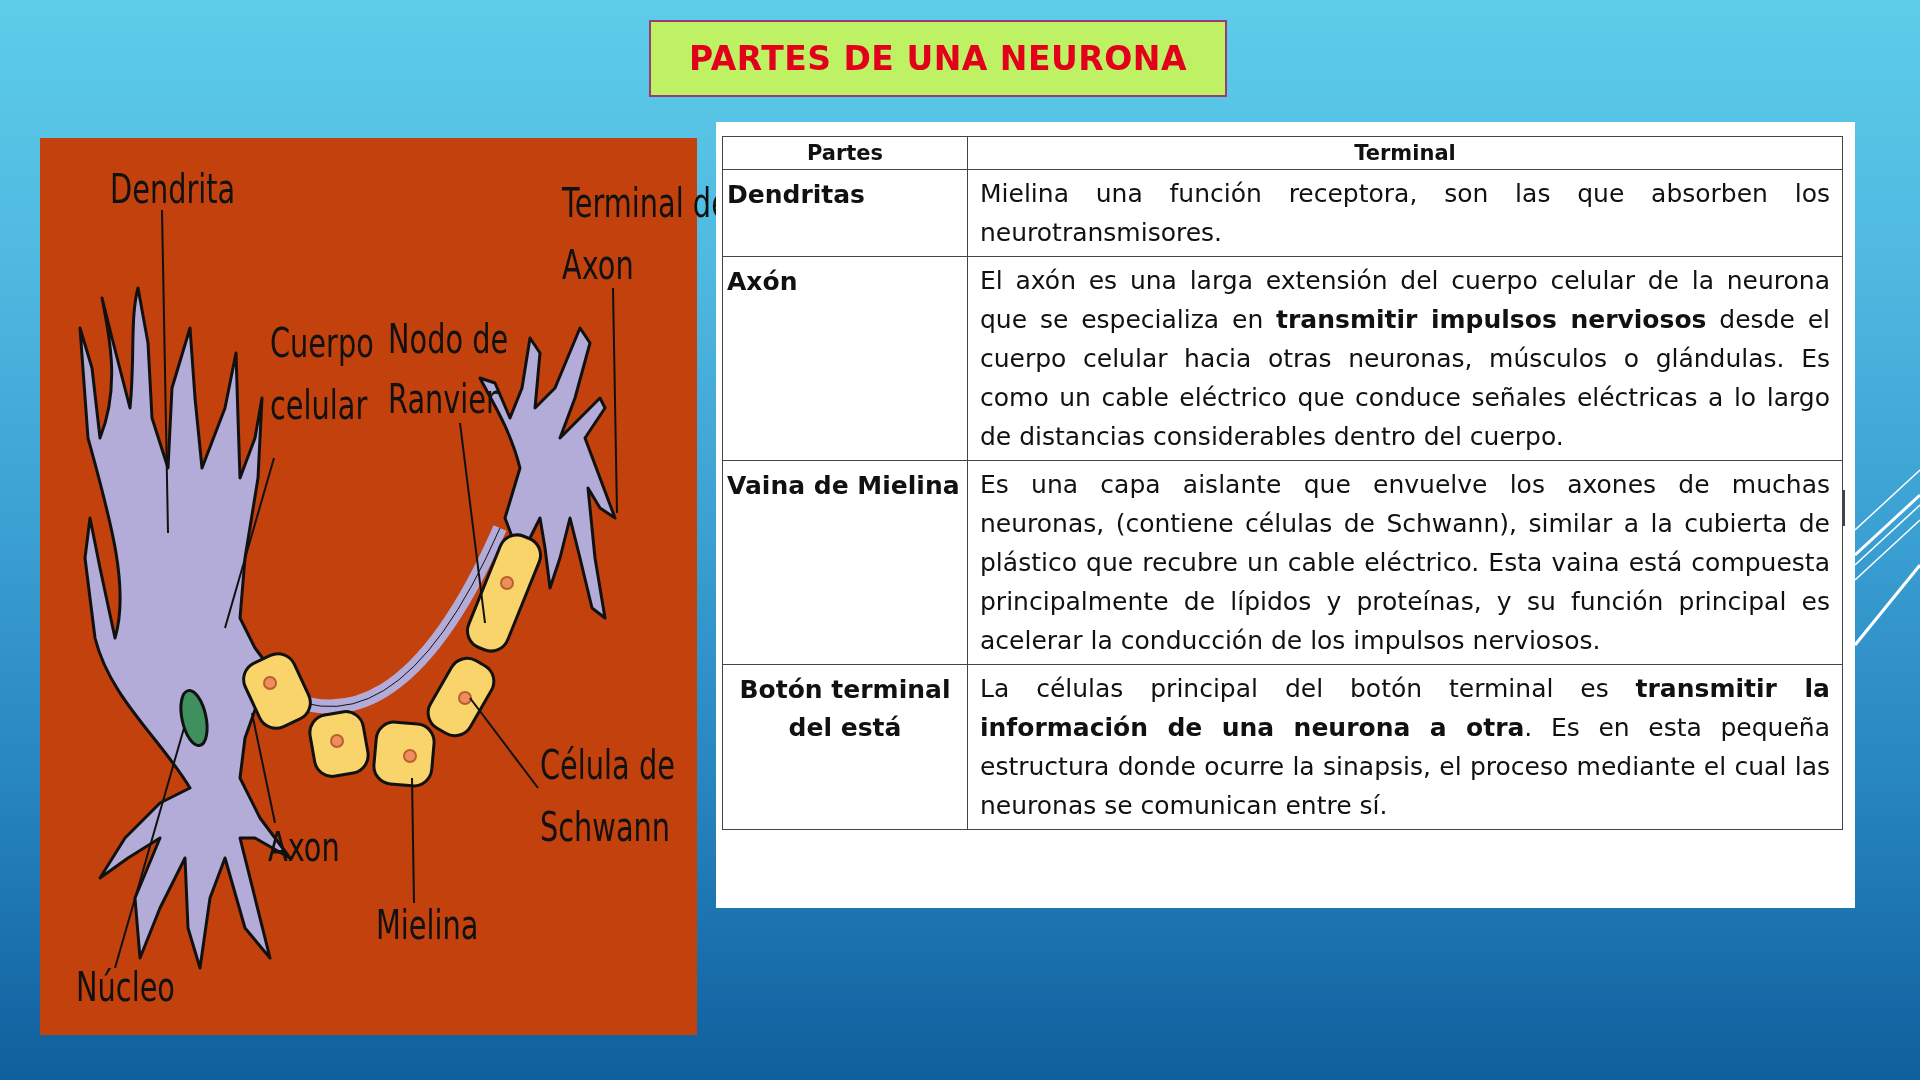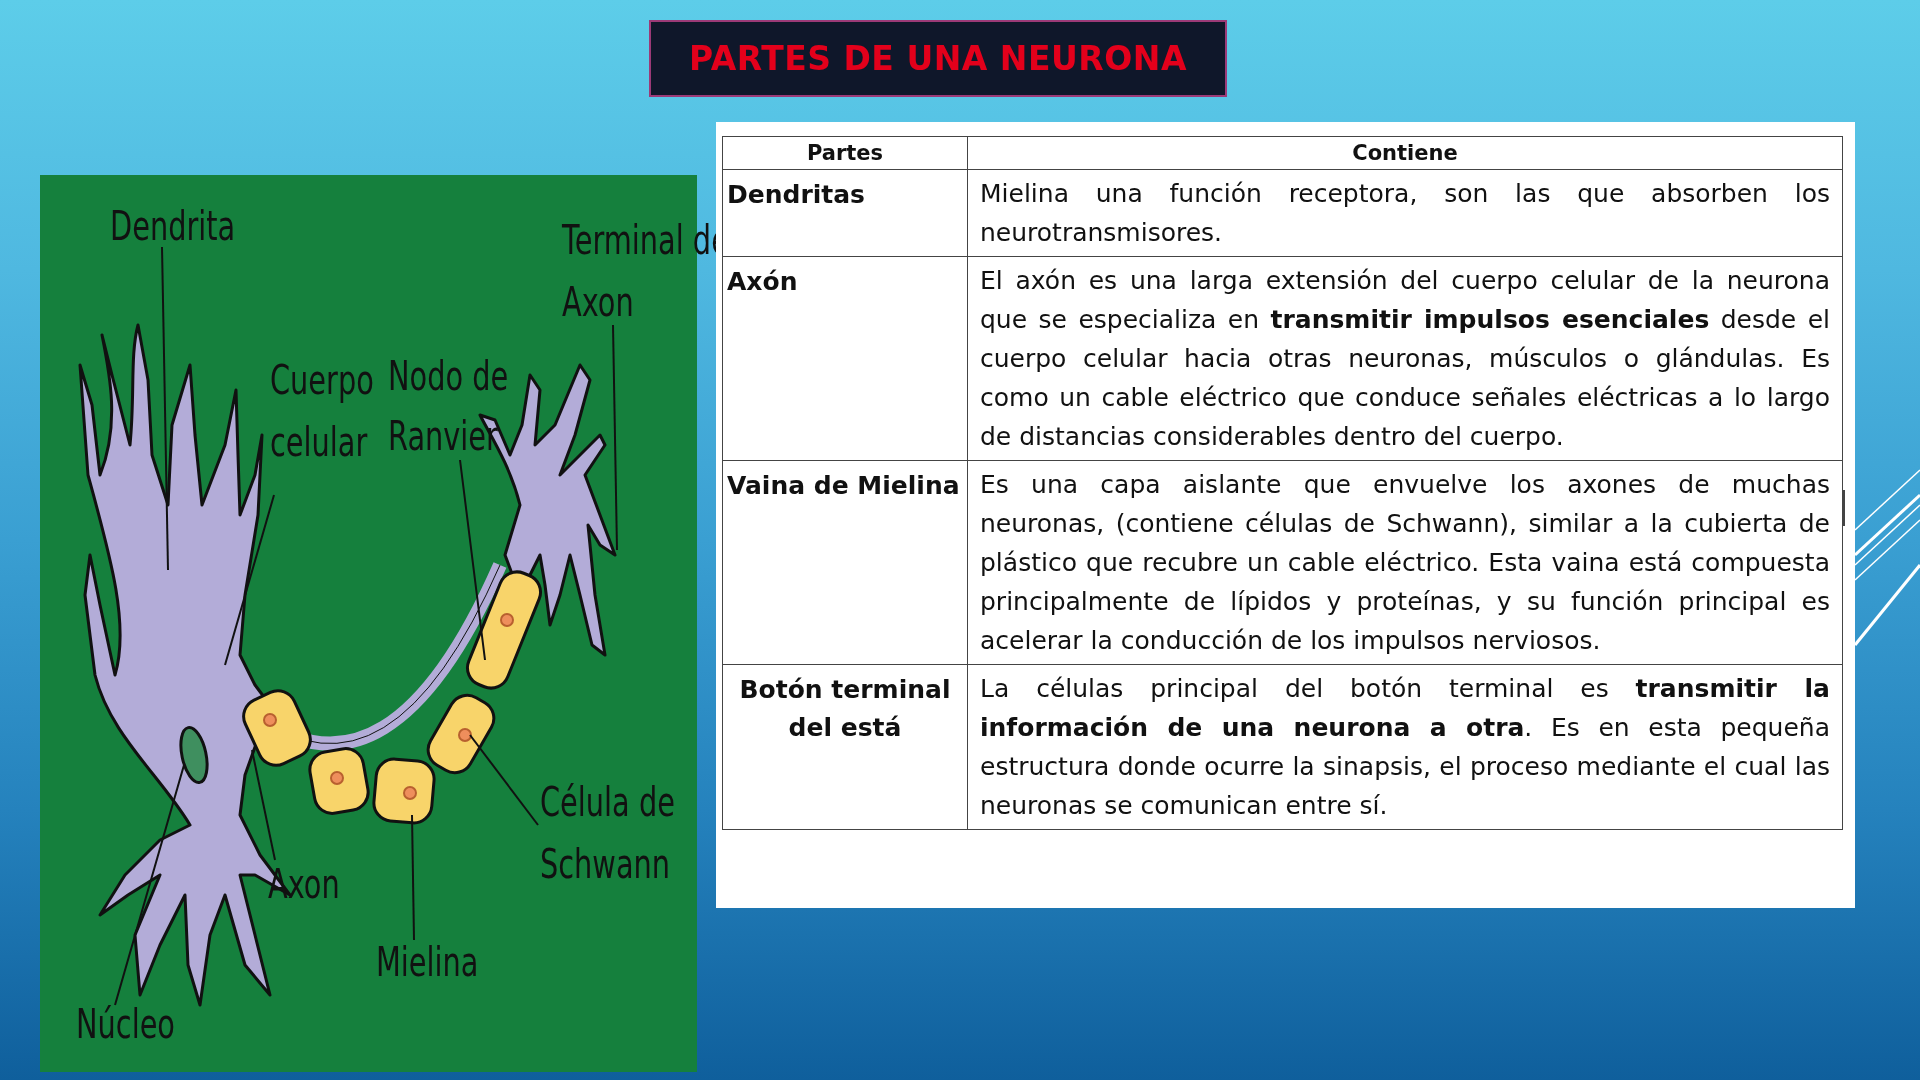--- a/index.html
+++ b/index.html
@@ -3,29 +3,29 @@
 <meta charset="utf-8">
 <style>
   html, body { margin:0; padding:0; }
   body {
     width:1920px; height:1080px; overflow:hidden; position:relative;
     background: linear-gradient(180deg, #5dcde9 0%, #4fb8e0 25%, #3a9fd2 50%, #2582bd 75%, #0f5f9c 100%);
     font-family: "Liberation Sans", sans-serif;
   }
   .title-box {
     position:absolute; left:649px; top:20px; width:578px; height:77px;
-    background:#0f172a; border:2px solid #9b3a77; box-sizing:border-box;
+    background:#bef264; border:2px solid #9b3a77; box-sizing:border-box;
     display:flex; align-items:center; justify-content:center;
   }
   .title-box span {
     color:#e3001b; font-weight:bold; font-size:33px; letter-spacing:0.5px;
     font-family: "DejaVu Sans", sans-serif;
   }
   .diagram-panel {
-    position:absolute; left:40px; top:138px; width:657px; height:897px; background:#15803d;margin-top:37px;
+    position:absolute; left:40px; top:138px; width:657px; height:897px; background:#c2410c;
   }
   .diagram-panel svg { position:absolute; left:0; top:0; }
   .dlabel {
     position:absolute; color:#111; font-family:"DejaVu Sans", sans-serif;
     font-size:40px; line-height:58px; transform:scaleX(0.72); transform-origin:left top;
     white-space:nowrap;
   }
   .table-panel {
     position:absolute; left:716px; top:122px; width:1139px; height:786px; background:#ffffff;
   }
@@ -101,31 +101,31 @@
   <div class="dlabel" style="left:228px;top:680px;">Axon</div>
   <div class="dlabel" style="left:336px;top:758px;">Mielina</div>
   <div class="dlabel" style="left:36px;top:820px;">Núcleo</div>
 </div>
 
 <div class="table-panel">
   <table class="parts">
     <thead>
       <tr>
         <th>Partes</th>
-        <th>Contiene</th>
+        <th>Terminal</th>
       </tr>
     </thead>
     <tbody>
       <tr style="height:79px;">
         <td class="part">Dendritas</td>
         <td class="func"><span>Mielina una función receptora, son las que absorben los neurotransmisores.</span></td>
       </tr>
       <tr style="height:197px;">
         <td class="part">Axón</td>
-        <td class="func"><span>El axón es una larga extensión del cuerpo celular de la neurona que se especializa en </span><b>transmitir impulsos esenciales</b><span> desde el cuerpo celular hacia otras neuronas, músculos o glándulas. Es como un cable eléctrico que conduce señales eléctricas a lo largo de distancias considerables dentro del cuerpo.</span></td>
+        <td class="func"><span>El axón es una larga extensión del cuerpo celular de la neurona que se especializa en </span><b>transmitir impulsos nerviosos</b><span> desde el cuerpo celular hacia otras neuronas, músculos o glándulas. Es como un cable eléctrico que conduce señales eléctricas a lo largo de distancias considerables dentro del cuerpo.</span></td>
       </tr>
       <tr style="height:198px;">
         <td class="part">Vaina de Mielina</td>
         <td class="func"><span>Es una capa aislante que envuelve los axones de muchas neuronas, (contiene células de Schwann), similar a la cubierta de plástico que recubre un cable eléctrico. Esta vaina está compuesta principalmente de lípidos y proteínas, y su función principal es acelerar la conducción de los impulsos nerviosos.</span></td>
       </tr>
       <tr style="height:158px;">
         <td class="part center">Botón terminal del está</td>
         <td class="func"><span>La células principal del botón terminal es </span><b>transmitir la información de una neurona a otra</b><span>. Es en esta pequeña estructura donde ocurre la sinapsis, el proceso mediante el cual las neuronas se comunican entre sí.</span></td>
       </tr>
     </tbody>

